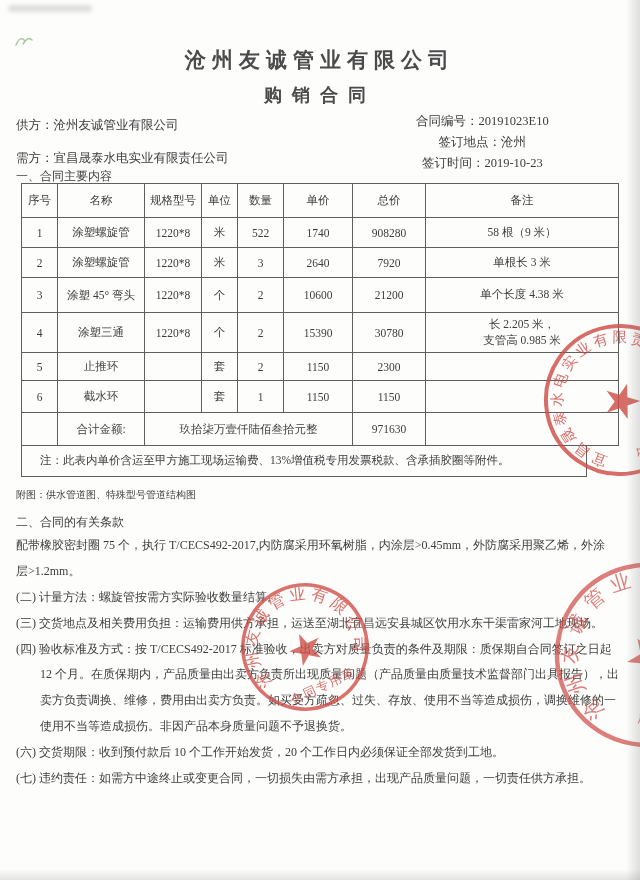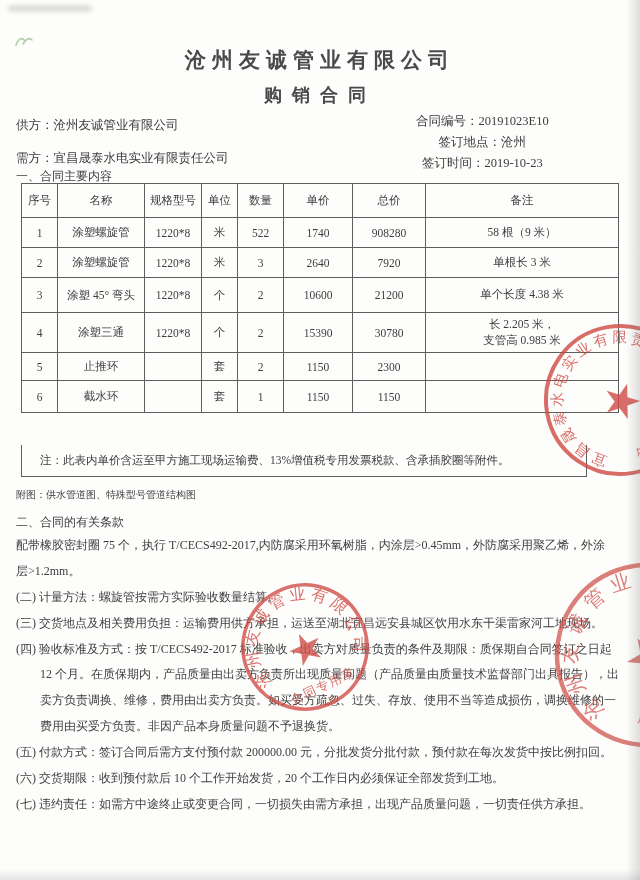--- a/index.html
+++ b/index.html
@@ -150,38 +150,44 @@
       <tr style="height: 32px;">
         <td>6</td>
         <td>截水环</td>
         <td></td>
         <td>套</td>
         <td>1</td>
         <td>1150</td>
         <td>1150</td>
         <td class="remark"></td>
       </tr>
+      <tr style="height: 33px;">
+        <td></td>
+        <td>合计金额:</td>
+        <td colspan="4">玖拾柒万壹仟陆佰叁拾元整</td>
+        <td>971630</td>
+        <td></td>
+      </tr>
     </tbody>
 </table>
 
 <div class="abs note-box">注：此表内单价含运至甲方施工现场运输费、13%增值税专用发票税款、含承插胶圈等附件。</div>
 
 <div class="abs attachment">附图：供水管道图、特殊型号管道结构图</div>
 <div class="abs sec-heading sec2">二、合同的有关条款</div>
 
 <div class="abs" id="clauses">
     <div class="cl">配带橡胶密封圈 75 个，执行 T/CECS492-2017,内防腐采用环氧树脂，内涂层&gt;0.45mm，外防腐采用聚乙烯，外涂</div>
     <div class="cl">层&gt;1.2mm。</div>
     <div class="cl">(二) 计量方法：螺旋管按需方实际验收数量结算。</div>
     <div class="cl">(三) 交货地点及相关费用负担：运输费用供方承担，运送至湖北宜昌远安县城区饮用水东干渠雷家河工地现场。</div>
     <div class="cl">(四) 验收标准及方式：按 T/CECS492-2017 标准验收，出卖方对质量负责的条件及期限：质保期自合同签订之日起</div>
     <div class="cl ind">12 个月。在质保期内，产品质量由出卖方负责所出现质量问题（产品质量由质量技术监督部门出具报告），出</div>
     <div class="cl ind">卖方负责调换、维修，费用由出卖方负责。如买受方疏忽、过失、存放、使用不当等造成损伤，调换维修的一</div>
-    <div class="cl ind">费用由买受方负责。非因产品本身质量问题不予退换货。</div>
-    <div class="cl">(五) 付款方式：签订合同后需方支付预付款 200000.00 元，分批发货分批付款，预付款在每次发货中按比例扣回。</div>
+    <div class="cl ind">使用不当等造成损伤。非因产品本身质量问题不予退换货。</div>
     <div class="cl">(六) 交货期限：收到预付款后 10 个工作开始发货，20 个工作日内必须保证全部发货到工地。</div>
     <div class="cl">(七) 违约责任：如需方中途终止或变更合同，一切损失由需方承担，出现产品质量问题，一切责任供方承担。</div>
   </div>
 
 <div class="stamp stamp-center" style="color: rgb(207, 74, 68);">
   <svg width="200" height="200" viewBox="0 0 200 200">
     <defs>
         <path id="arcB" d="M 56.5,120.3 A 48,48 0 1 1 143.5,120.3" fill="none"></path>
       </defs>
     <g transform="rotate(-25 100 100)">

